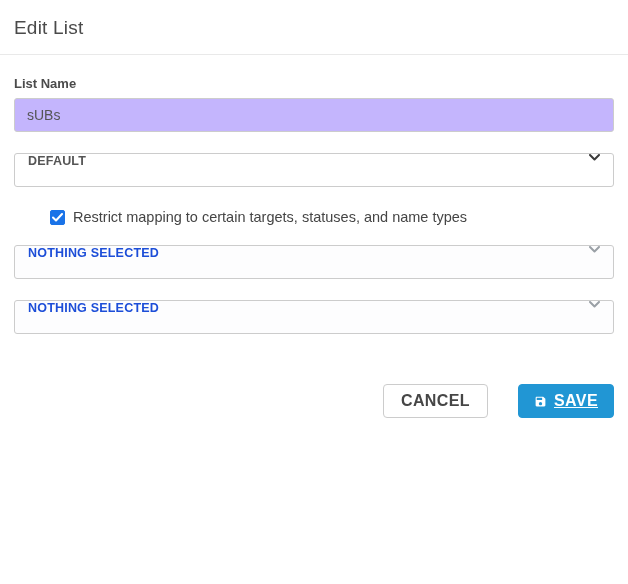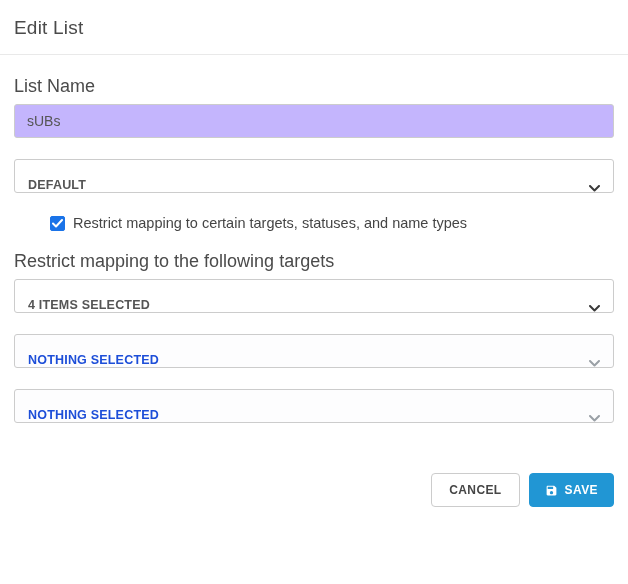--- a/index.html
+++ b/index.html
@@ -17,23 +17,24 @@
     font-weight: 400;
     color: #4a4a4a;
     letter-spacing: 0.2px;
   }
 
   .dialog-body { padding: 21px 14px 0 14px; }
 
   .form-group { margin-bottom: 21px; }
   .form-label {
     display: block;
-    font-size: 18px;
+    font-size: 13px;
     color: #4b4b4b;
     margin-bottom: 7px;
+    font-weight: bold;
   }
 
   .text-input {
     width: 100%;
     height: 34px;
     border: 1px solid #cccccc;
     border-radius: 3px;
     padding: 0 12px;
     font-family: "Liberation Sans", sans-serif;
     font-size: 14px;
@@ -42,21 +43,21 @@
     outline: none;
   }
 
   .select-box {
     width: 100%;
     height: 34px;
     border: 1px solid #cccccc;
     border-radius: 3px;
     background: #ffffff;
     display: flex;
-    align-items: flex-end;
+    align-items: flex-start;
     justify-content: space-between;
     padding: 0 13px;
     cursor: pointer;
   }
   .select-value {
     font-size: 12.5px;
     font-weight: 700;
     color: #555555;
     letter-spacing: 0.2px;
   }
@@ -97,40 +98,42 @@
     justify-content: flex-end;
     align-items: center;
     gap: 9px;
     padding: 0 14px;
     margin-top: 50px;
   }
   .btn {
     height: 34px;
     border-radius: 4px;
     font-family: "Liberation Sans", sans-serif;
-    font-size: 12px;
+    font-size: 16px;
     font-weight: 700;
     letter-spacing: 0.4px;
     cursor: pointer;
     display: inline-flex;
     align-items: center;
     justify-content: center;
+    margin-left: 21px;
   }
   .btn-cancel {
     background: #ffffff;
     border: 1px solid #cccccc;
     color: #464646;
     padding: 0 17px;
   }
   .btn-save {
     background: #2196d4;
     border: 1px solid #2196d4;
     color: #ffffff;
     padding: 0 15px;
     gap: 7px;
+    text-decoration: underline;
   }
   .btn-save .save-icon { display: flex; align-items: center; }
 </style>
 </head>
 <body>
 
 <div class="dialog">
 
   <div class="dialog-header">
     <div class="dialog-title">Edit List</div>
@@ -156,31 +159,20 @@
 
     <label class="checkbox-row">
       <span class="checkbox" data-checked="true">
         <svg width="11" height="9" viewBox="0 0 11 9">
             <path d="M1 4.5l3 3L10 1" fill="none" stroke="#ffffff" stroke-width="2" stroke-linecap="round" stroke-linejoin="round"></path>
           </svg>
       </span>
       <span class="checkbox-label">Restrict mapping to certain targets, statuses, and name types</span>
     </label>
 
-    <div class="form-group">
-      <label class="form-label">Restrict mapping to the following targets</label>
-      <div class="select-box">
-        <span class="select-value">4 ITEMS SELECTED</span>
-        <span class="chevron">
-          <svg width="11" height="7" viewBox="0 0 11 7">
-              <path d="M1 1l4.5 4.5L10 1" fill="none" stroke="currentColor" stroke-width="2" stroke-linecap="round" stroke-linejoin="round"></path>
-            </svg>
-        </span>
-      </div>
-    </div>
 
     <div class="form-group">
       <div class="select-box muted">
         <span class="select-value">NOTHING SELECTED</span>
         <span class="chevron">
           <svg width="11" height="7" viewBox="0 0 11 7">
               <path d="M1 1l4.5 4.5L10 1" fill="none" stroke="currentColor" stroke-width="2" stroke-linecap="round" stroke-linejoin="round"></path>
             </svg>
         </span>
       </div>

